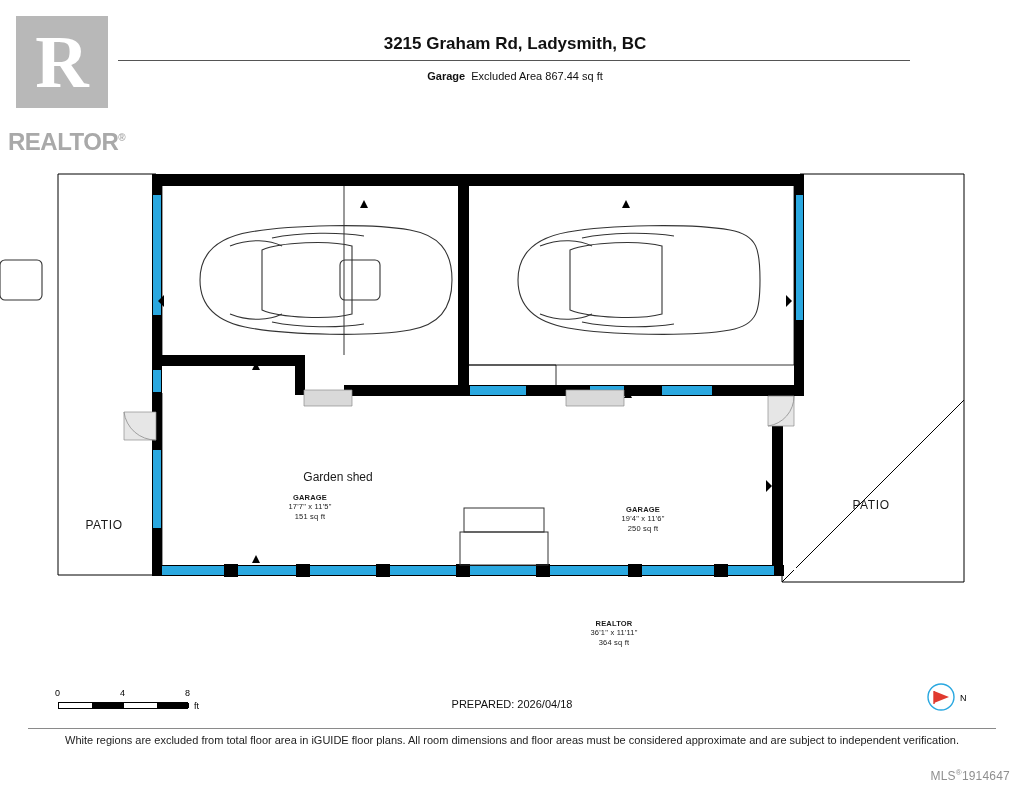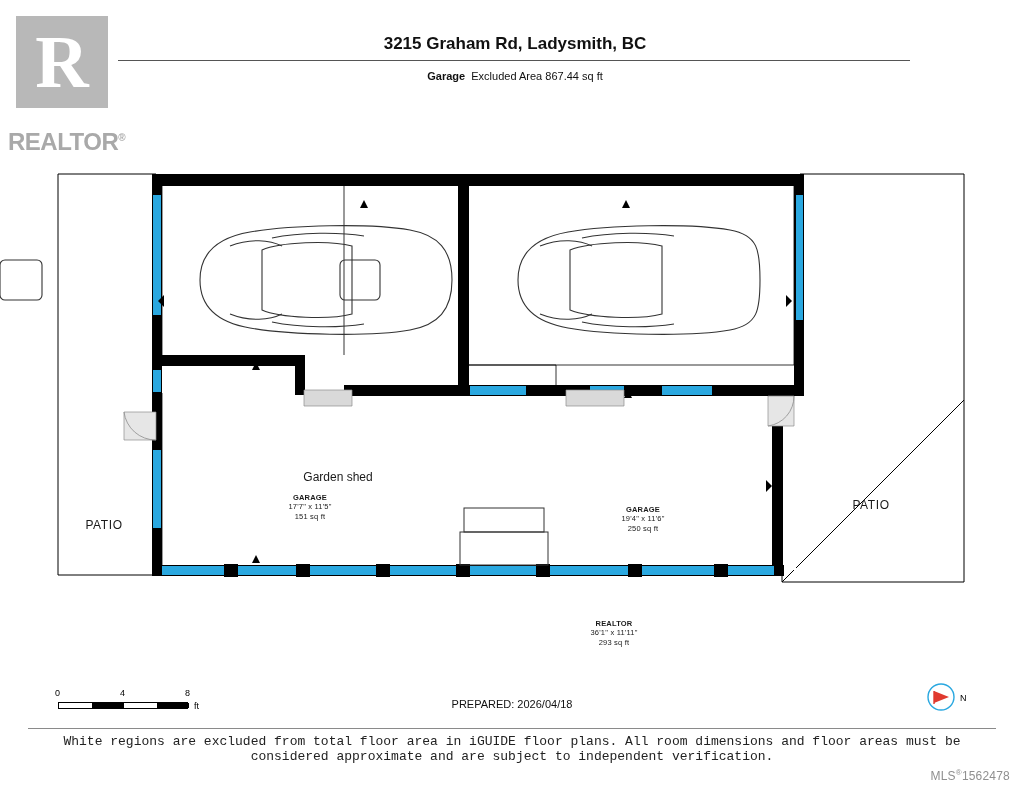--- a/index.html
+++ b/index.html
@@ -181,23 +181,22 @@
     width: 968px;
     height: 1px;
     background: #8a8a8a;
   }
   .disclaimer {
     position: absolute;
     left: 28px;
     top: 734px;
     width: 968px;
     text-align: center;
-    font-size: 13px;
+    font-size: 11px;
     color: #222222;
-    font-family: Liberation Mono, monospace;
   }
   .mls {
     position: absolute;
     right: 14px;
     bottom: 8px;
     font-size: 12px;
     color: #8f8f8f;
     letter-spacing: 0.2px;
   }
   .mls .reg { font-size: 8px; vertical-align: super; }
@@ -345,21 +344,21 @@
 
     <div class="lbl lbl-room" style="left:593px; top:355px; width:100px;">
       <div class="rn">GARAGE</div>
       <div>19'4" x 11'6"</div>
       <div>250 sq ft</div>
     </div>
 
     <div class="lbl lbl-room" style="left:564px; top:469px; width:100px;">
       <div class="rn">REALTOR</div>
       <div>36'1" x 11'11"</div>
-      <div>293 sq ft</div>
+      <div>364 sq ft</div>
     </div>
 
     <div class="lbl lbl-patio" style="left:78px; top:368px; width:52px;">PATIO</div>
     <div class="lbl lbl-patio" style="left:845px; top:348px; width:52px;">PATIO</div>
 
     <div class="lbl lbl-shed" style="left:228px; top:320px; width:220px;">Garden shed</div>
   </div>
 
   <div class="scalebar">
     <div class="sb-nums">
@@ -381,16 +380,16 @@
       <circle cx="17" cy="17" r="13" fill="#ffffff" stroke="#2aa8e0" stroke-width="1.4"></circle>
       <polygon points="10,11 25,17 10,23" fill="#e03a2f"></polygon>
       <line x1="10" y1="11" x2="10" y2="24" stroke="#e03a2f" stroke-width="1.4"></line>
     </svg>
     <span style="position:absolute; left:36px; top:13px; font-size:9px;">N</span>
   </div>
 
   <div class="foot-rule"></div>
   <div class="disclaimer">White regions are excluded from total floor area in iGUIDE floor plans. All room dimensions and floor areas must be considered approximate and are subject to independent verification.</div>
   <div class="mls">
-    <span>MLS</span><span class="reg">®</span><span>1562478</span>
+    <span>MLS</span><span class="reg">®</span><span>1914647</span>
   </div>
 
 </div>
 
 </body></html>

